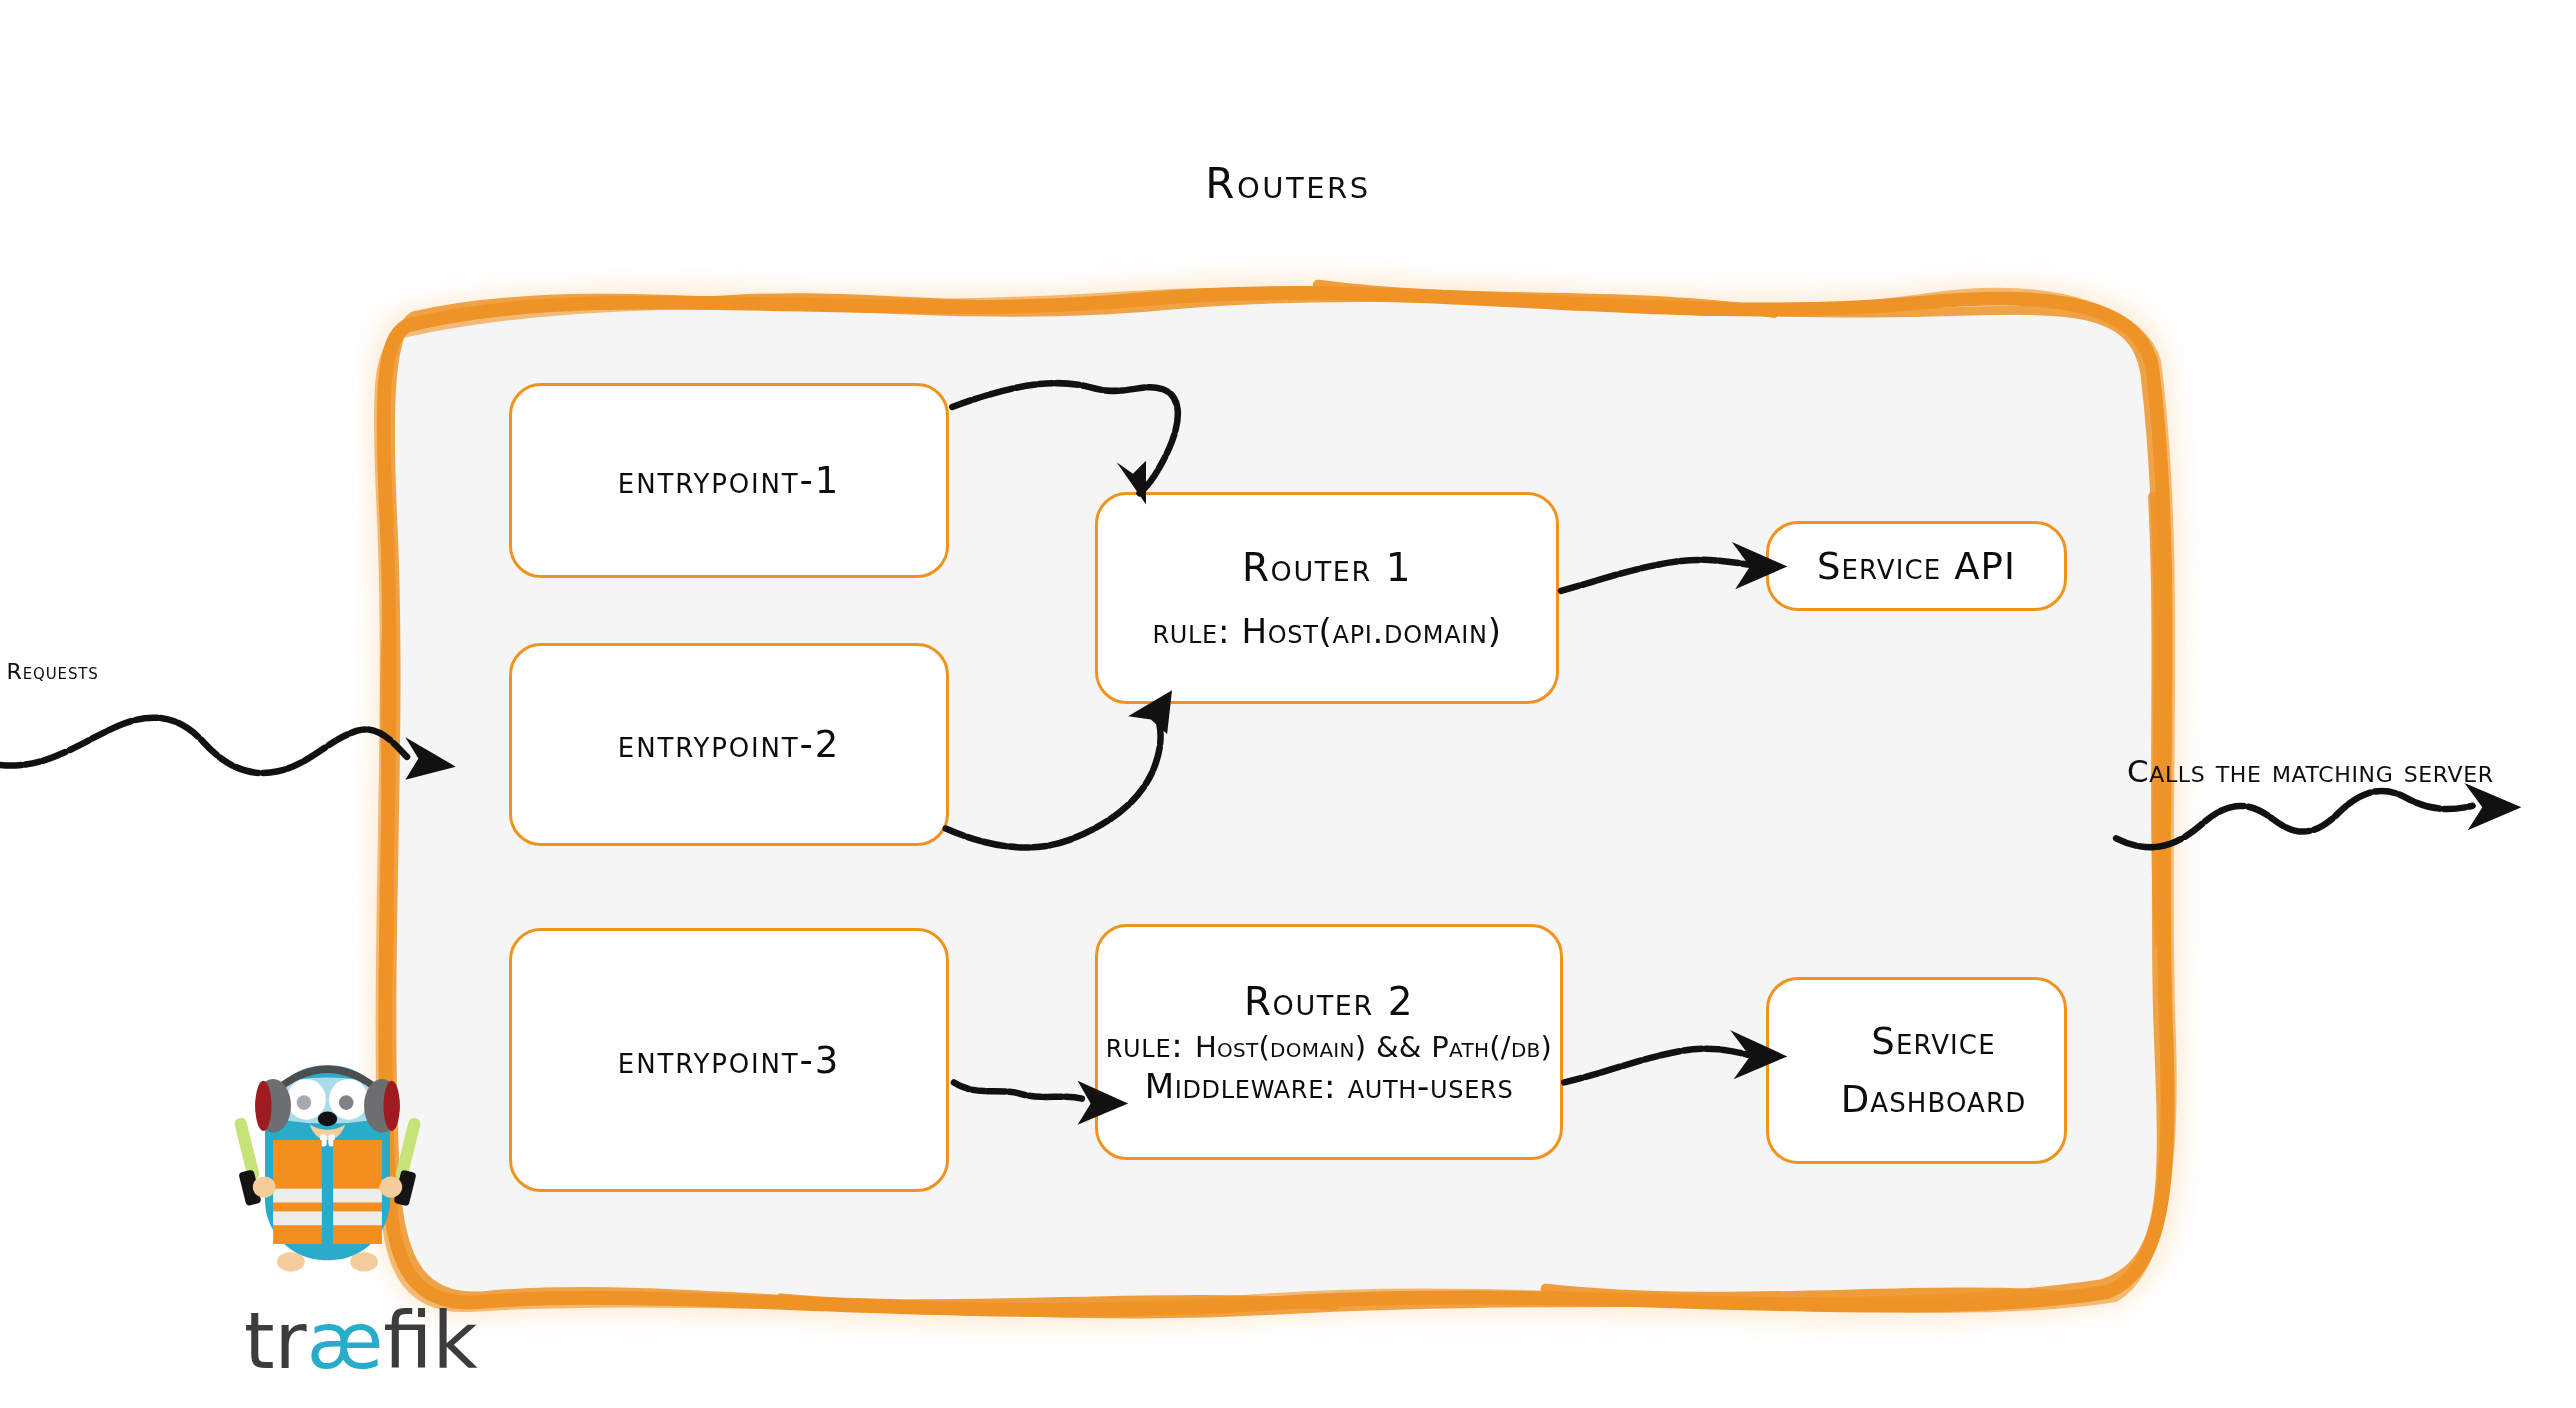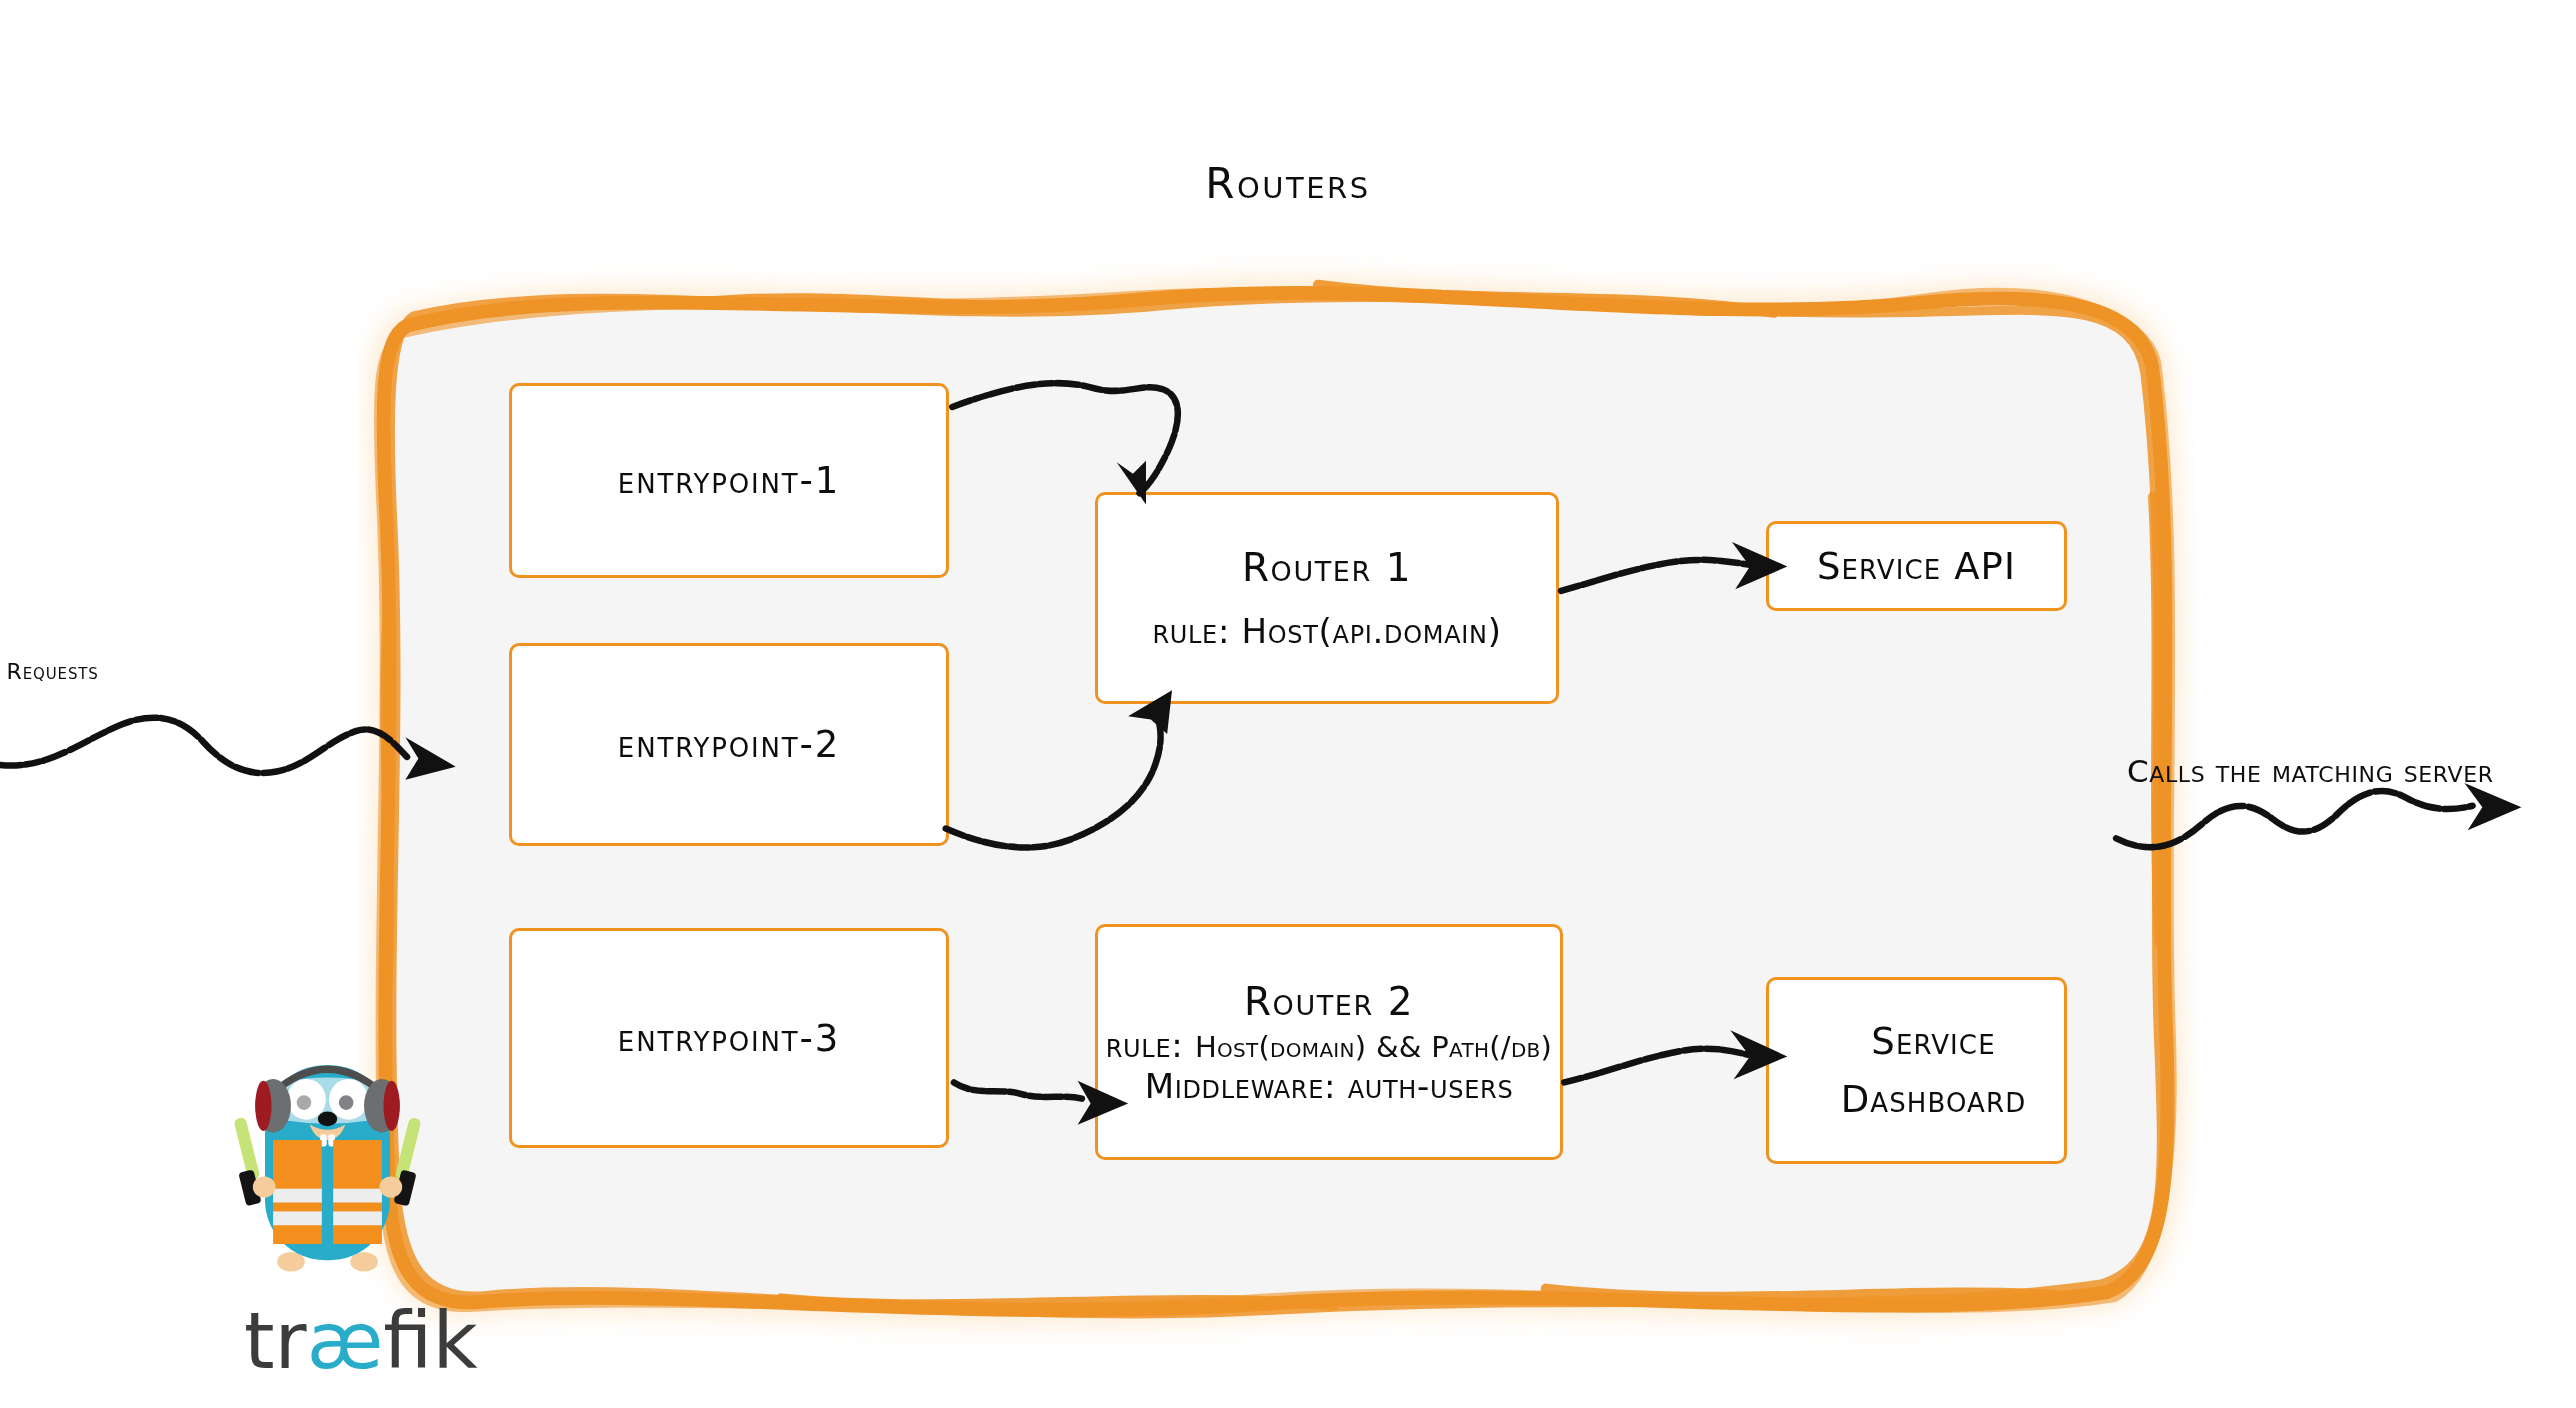--- a/index.html
+++ b/index.html
@@ -45,21 +45,21 @@
     width: 1839px;
     height: 1139px;
     pointer-events: none;
   }
 
   
   .node {
     position: absolute;
     background: #ffffff;
     border: 3.3px solid #F0931E;
-    border-radius: 10px;
+    border-radius: 32px;
     box-sizing: border-box;
     display: flex;
     flex-direction: column;
     align-items: center;
     justify-content: center;
   }
 
   .entrypoint-label {
     font-size: 37px;
     letter-spacing: 0.05em;
@@ -78,21 +78,21 @@
     letter-spacing: 0.01em;
   }
   .service-label {
     font-size: 37px;
     letter-spacing: 0.03em;
   }
 
   
   #entrypoint-1 { left: 509px; top: 383px;  width: 440px; height: 195px; }
   #entrypoint-2 { left: 509px; top: 643px;  width: 440px; height: 203px; }
-  #entrypoint-3 { left: 509px; top: 928px; width: 440px; height: 220px; text-align: right; }
+  #entrypoint-3 { left: 509px; top: 928px; width: 440px; height: 264px; text-align: right; }
 
   #router-1 { left: 1095px; top: 492px;  width: 464px; height: 212px;
               justify-content: space-around; padding: 40px 0; }
   #router-2 { left: 1095px; top: 924px; width: 468px; height: 236px;
               justify-content: center; gap: 1px; }
 
   #service-api       { left: 1766px; top: 521px;  width: 301px; height: 90px; }
   #service-dashboard { left: 1766px; top: 977px; width: 301px; height: 187px;
                        align-items: center; padding-left: 34px;
                        justify-content: center; gap: 14.7px; }

